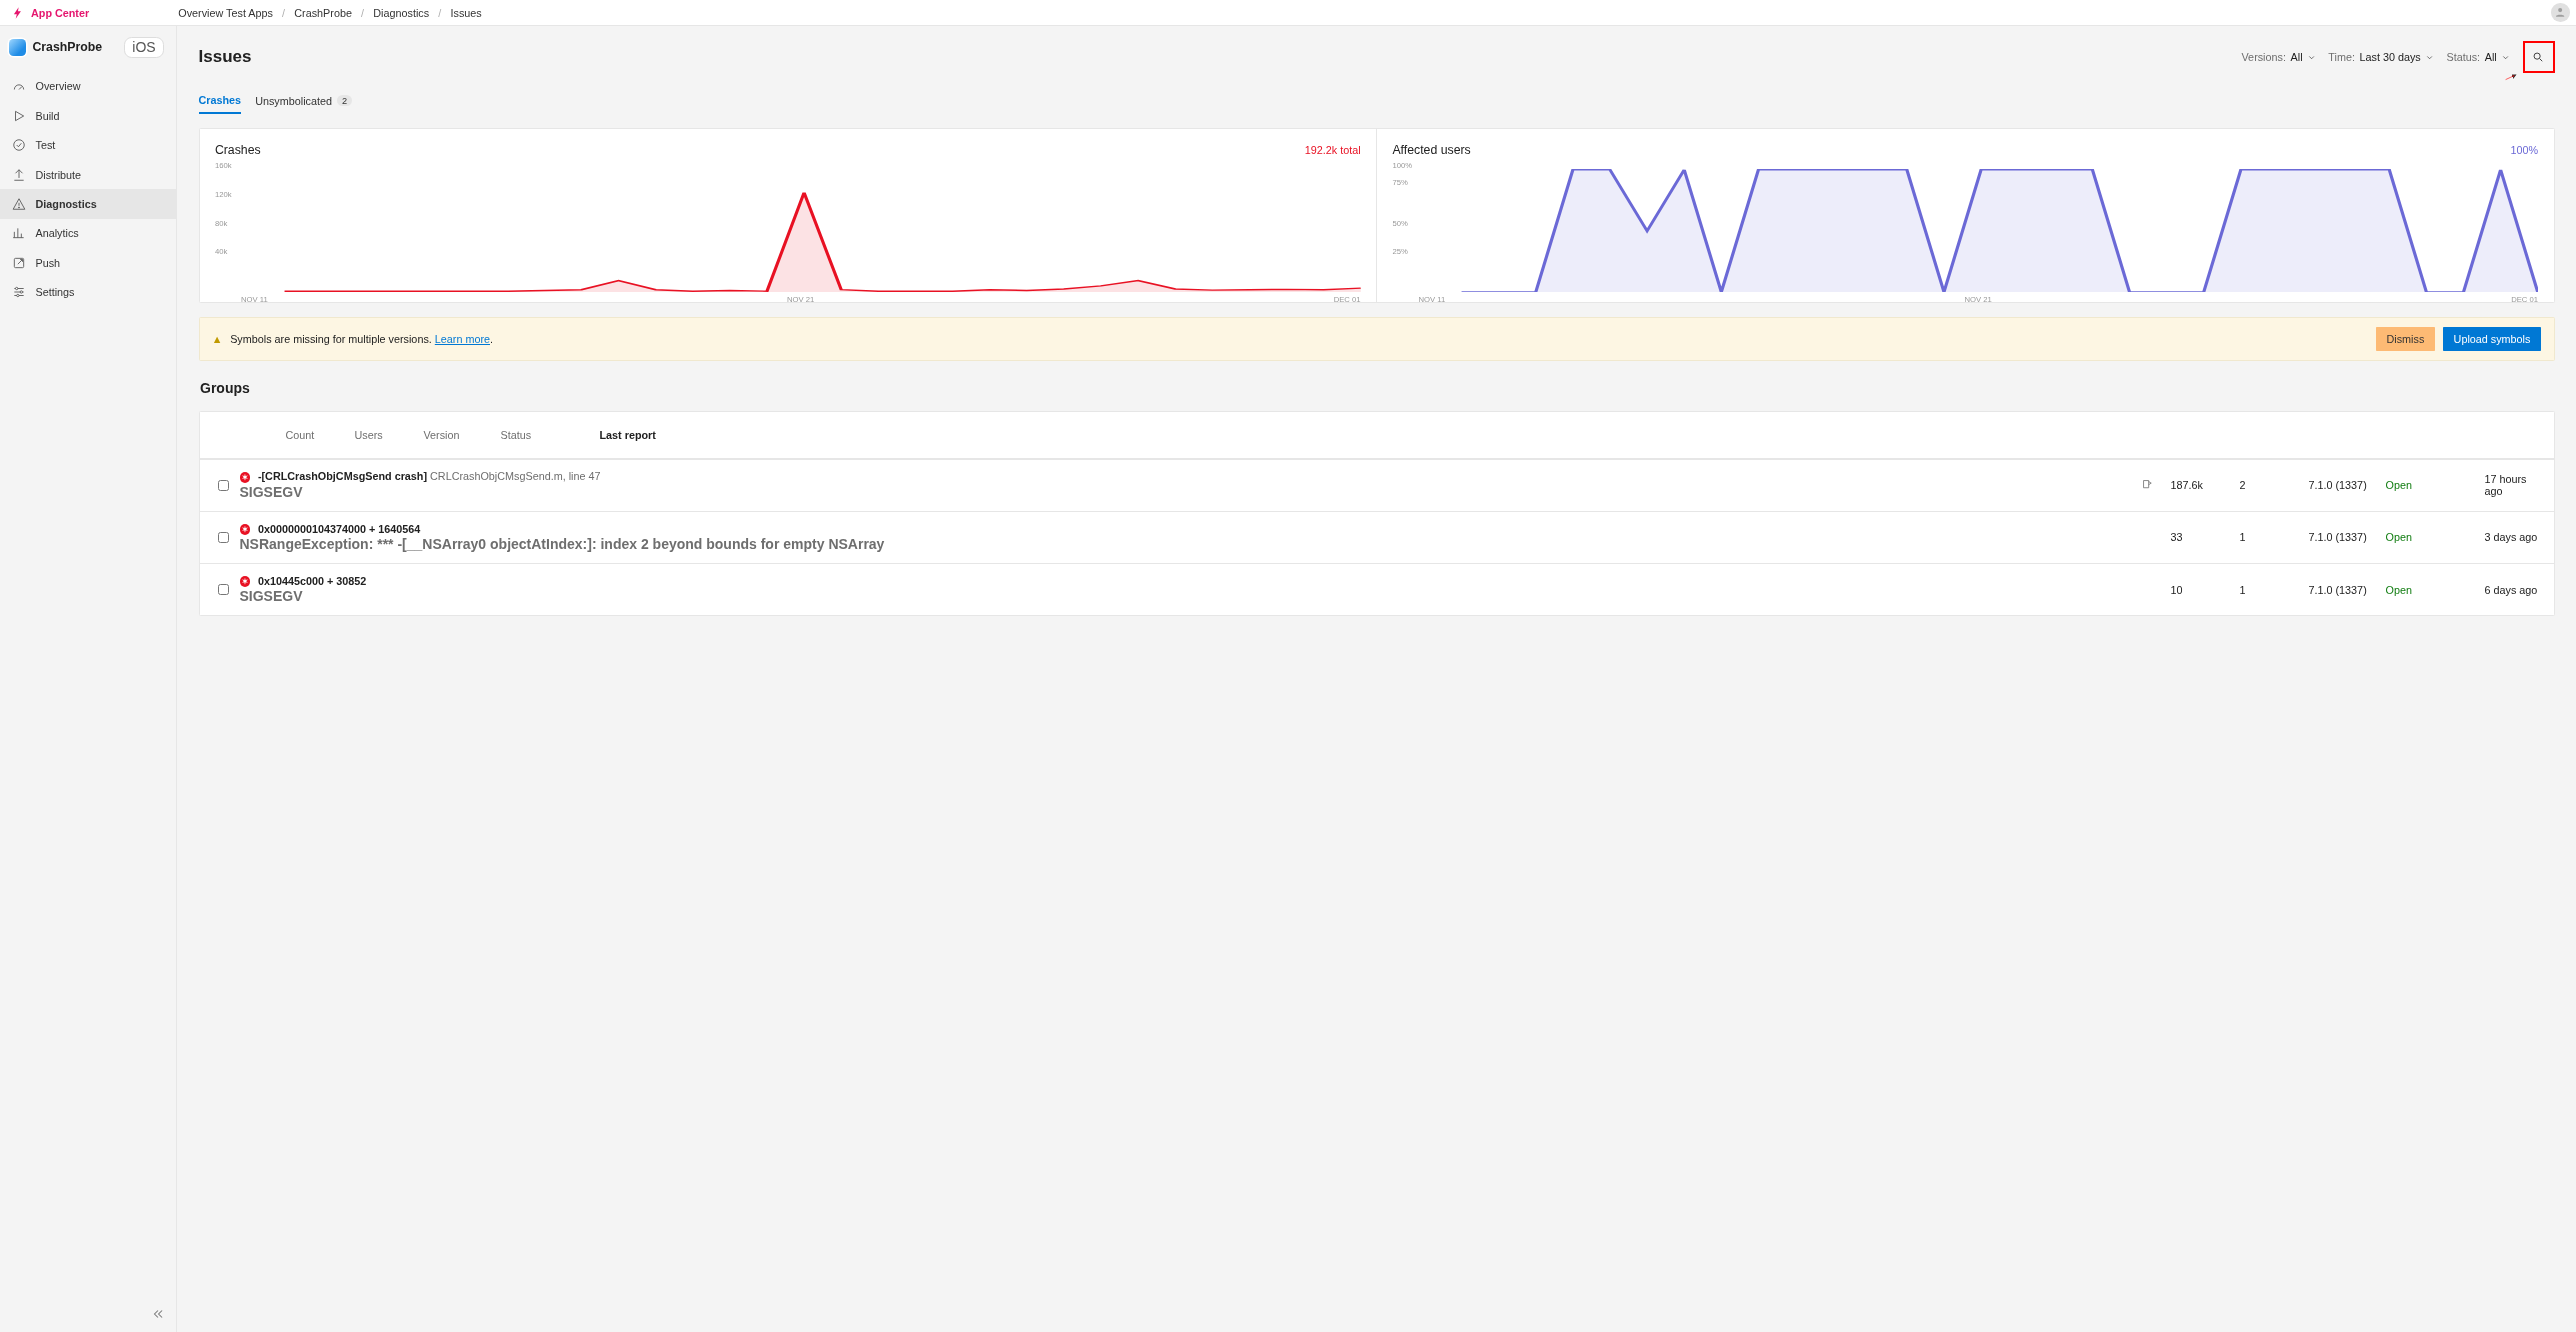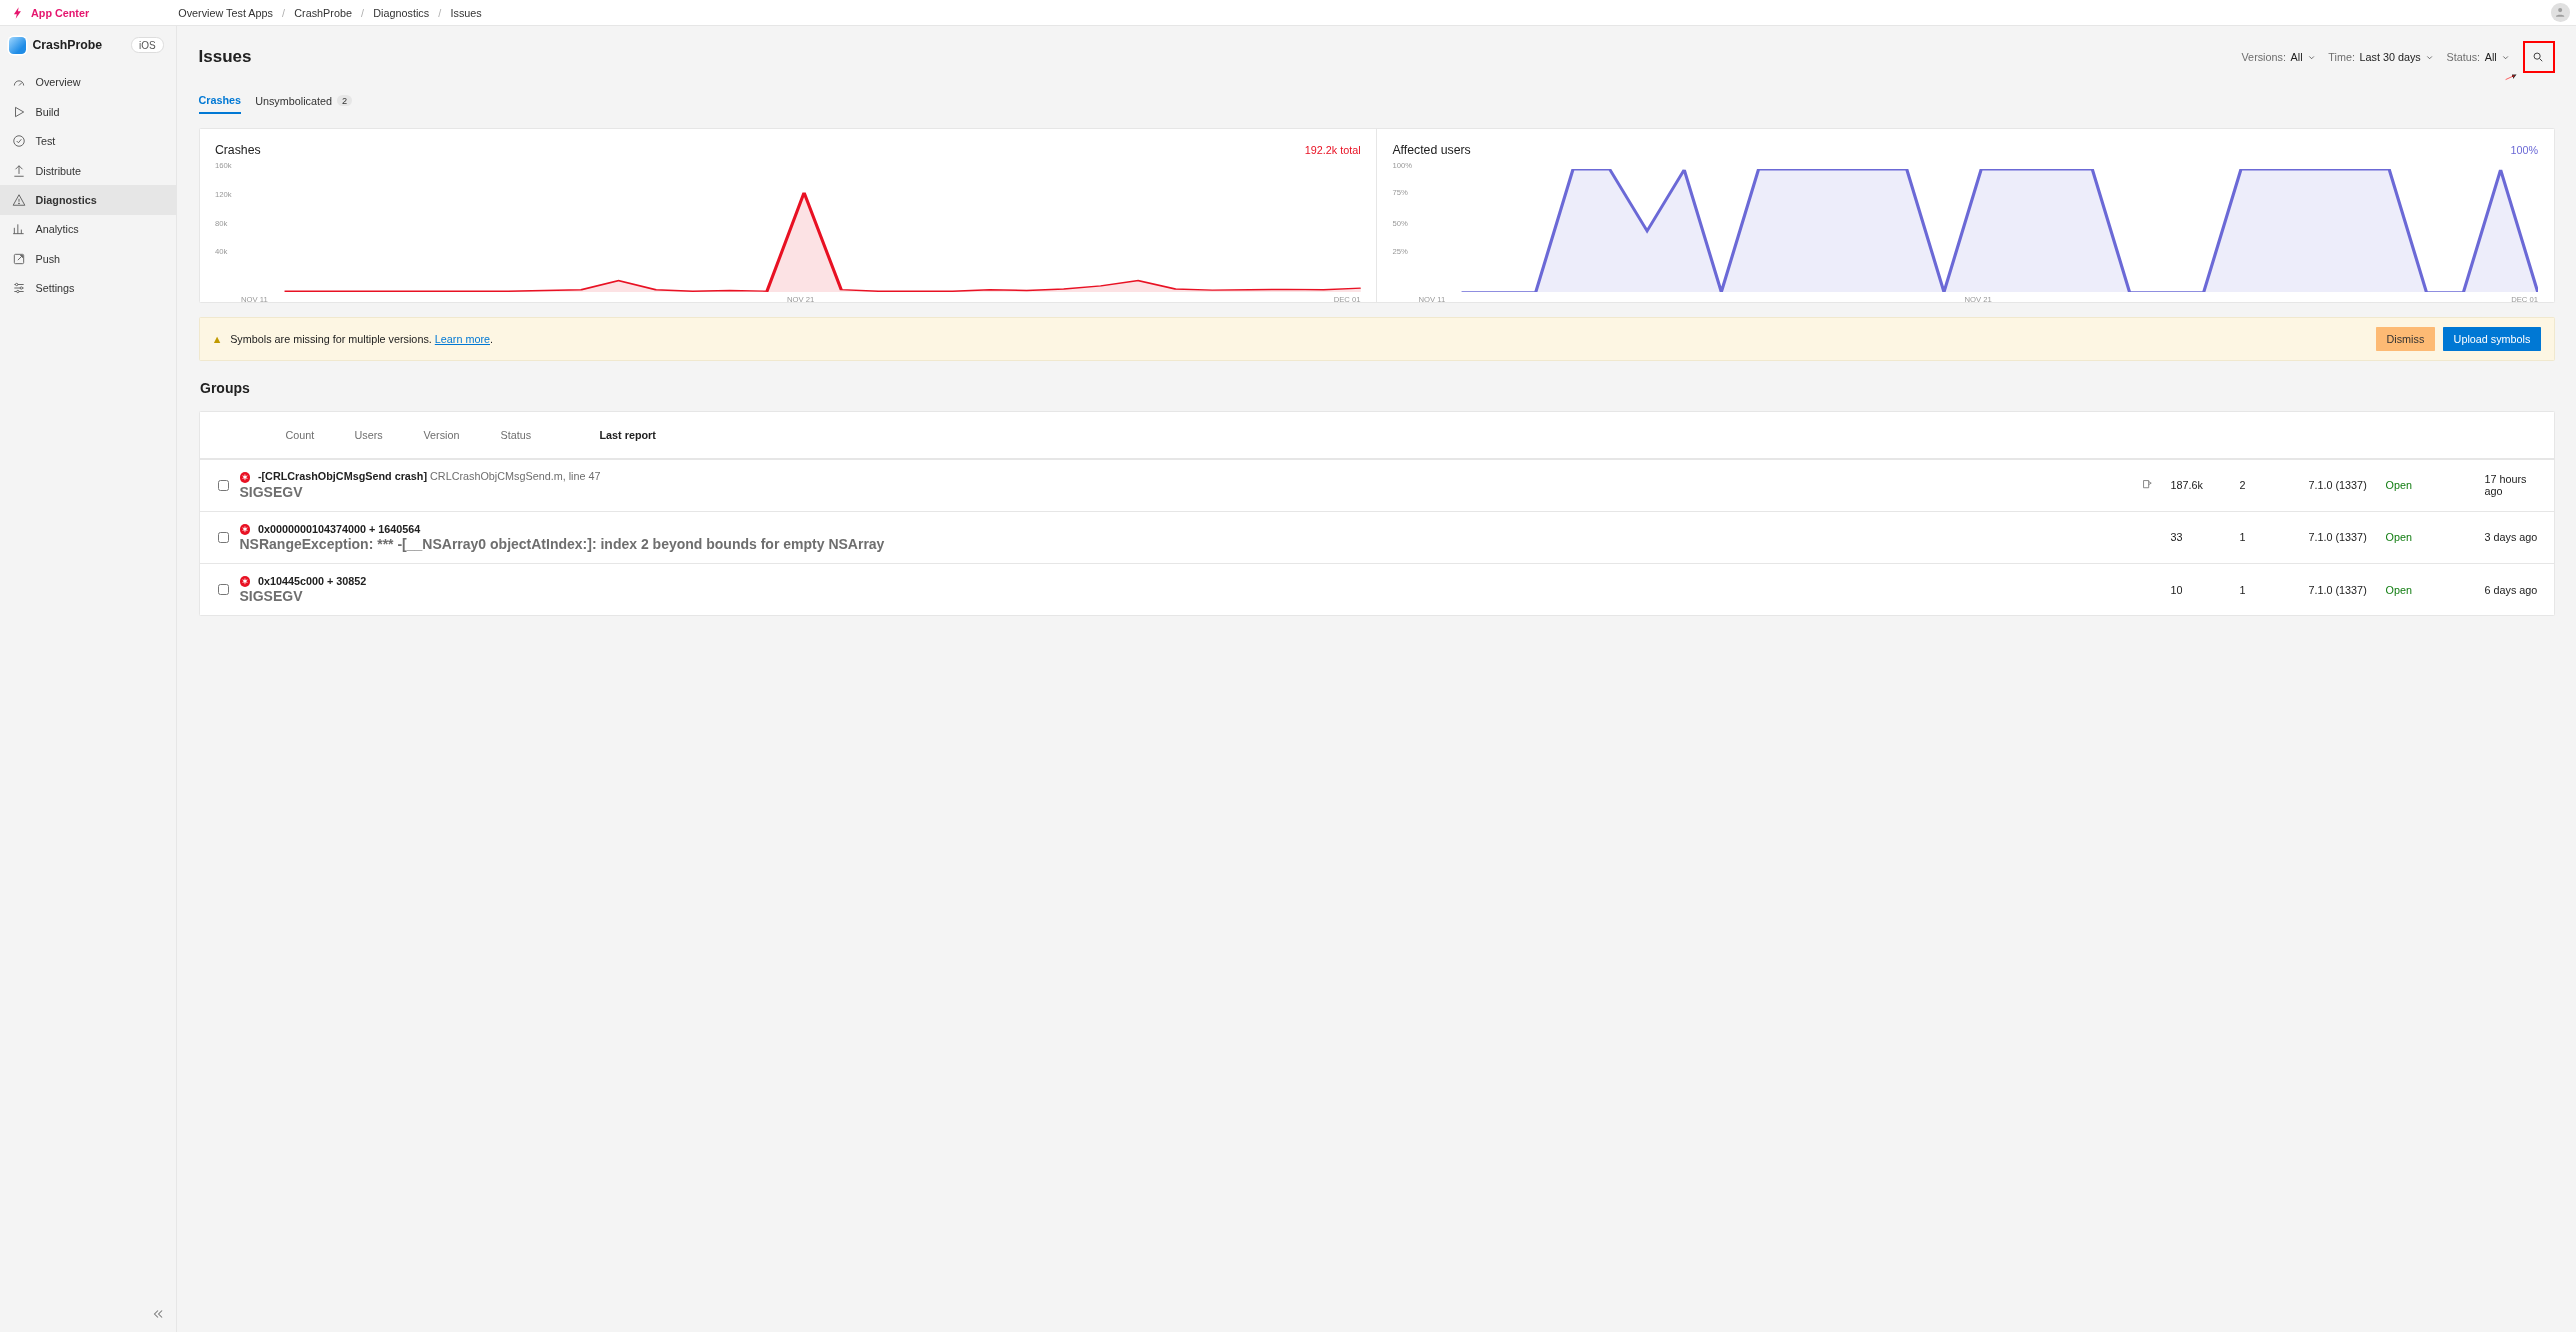--- a/index.html
+++ b/index.html
@@ -28,21 +28,21 @@
   .breadcrumbs .sep{color:#b0b0b0;}
   .avatar{margin-left:auto;width:18.5px;height:18.5px;border-radius:50%;background:#e0e0e0;display:flex;align-items:center;justify-content:center;}
   .avatar svg{width:12.3px;height:12.3px;fill:#9e9e9e;}
 
   
   .layout{flex:1 1 auto;display:flex;min-height:0;}
   .sidebar{width:177px;background:var(--grey-bg);border-right:0.8px solid var(--grey-border);display:flex;flex-direction:column;flex:0 0 auto;}
   .app-header{display:flex;align-items:center;padding:10.8px 12.3px 10.8px 9.2px;gap:6.2px;}
   .app-icon{width:17px;height:17px;border-radius:4.6px;background:linear-gradient(135deg,#9fd7ff 0%, #1f8ce6 70%);flex:0 0 auto;box-shadow:0 0 0 1.5px #fff;}
   .app-name{font-weight:700;font-size:12.3px;flex:1;}
-  .platform-pill{font-size:10px;background:#ffffff;border:0.8px solid #ddd;border-radius:7.7px;padding:1.5px 7px;color:#555;}
+  .platform-pill{font-size:14px;background:#ffffff;border:0.8px solid #ddd;border-radius:7.7px;padding:1.5px 7px;color:#555;}
   .nav{display:flex;flex-direction:column;margin-top:3.1px;}
   .nav-item{display:flex;align-items:center;gap:9.2px;padding:7.7px 12.3px;font-size:10.8px;color:#333;cursor:pointer;}
   .nav-item.active{background:#e6e6e6;font-weight:700;}
   .nav-item svg{width:14px;height:14px;stroke:#555;fill:none;stroke-width:1.5;flex:0 0 auto;}
   .sidebar-footer{margin-top:auto;display:flex;justify-content:flex-end;padding:7.7px 10.8px;}
   .collapse-btn svg{width:14px;height:14px;stroke:#777;fill:none;stroke-width:1.8;}
 
   
   .main{flex:1 1 auto;overflow-y:auto;background:var(--grey-bg);padding:0;}
   .main-inner{max-width:100%;}
@@ -305,21 +305,21 @@
               </div>
             </div>
         </div>
         <div class="chart-card">
           <div class="chart-header">
             <div class="chart-title">Affected users</div>
             <div class="chart-total purple">100%</div>
           </div>
           <div class="chart-body" id="chart1">
               <div class="y-tick" style="top:3.8px">100%</div>
-              <div class="y-tick" style="top:31px">75%</div>
+              <div class="y-tick" style="top:21px">75%</div>
               <div class="y-tick" style="top:62px">50%</div>
               <div class="y-tick" style="top:90px">25%</div>
               <svg viewBox="0 0 560 150" preserveAspectRatio="none">
                 <path d="M34 150 L52.13793103448276 150 L70.27586206896552 150 L88.41379310344828 10 L106.55172413793103 10 L124.6896551724138 80 L142.82758620689657 10 L160.9655172413793 150 L179.10344827586206 10 L197.24137931034483 10 L215.3793103448276 10 L233.51724137931035 10 L251.6551724137931 10 L269.7931034482759 150 L287.9310344827586 10 L306.0689655172414 10 L324.2068965517241 10 L342.34482758620686 10 L360.48275862068965 150 L378.6206896551724 150 L396.7586206896552 150 L414.8965517241379 10 L433.0344827586207 10 L451.1724137931035 10 L469.3103448275862 10 L487.44827586206895 10 L505.58620689655174 150 L523.7241379310344 150 L541.8620689655172 10 L560 150 L560 150 L34 150 Z" fill="#6b69d6" fill-opacity="0.12"></path>
                 <path d="M34 150 L52.13793103448276 150 L70.27586206896552 150 L88.41379310344828 10 L106.55172413793103 10 L124.6896551724138 80 L142.82758620689657 10 L160.9655172413793 150 L179.10344827586206 10 L197.24137931034483 10 L215.3793103448276 10 L233.51724137931035 10 L251.6551724137931 10 L269.7931034482759 150 L287.9310344827586 10 L306.0689655172414 10 L324.2068965517241 10 L342.34482758620686 10 L360.48275862068965 150 L378.6206896551724 150 L396.7586206896552 150 L414.8965517241379 10 L433.0344827586207 10 L451.1724137931035 10 L469.3103448275862 10 L487.44827586206895 10 L505.58620689655174 150 L523.7241379310344 150 L541.8620689655172 10 L560 150" fill="none" stroke="#6b69d6" stroke-width="1.6"></path>
               </svg>
               <div class="x-ticks">
                 <span>NOV 11</span>
                 <span>NOV 21</span>
                 <span>DEC 01</span>

